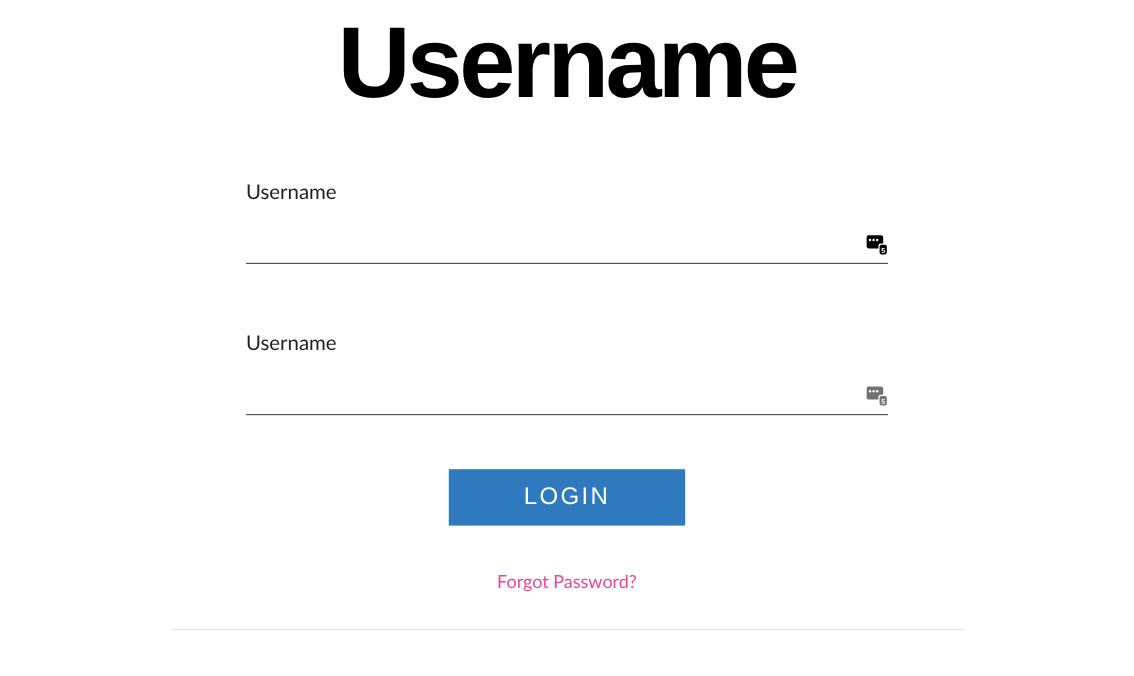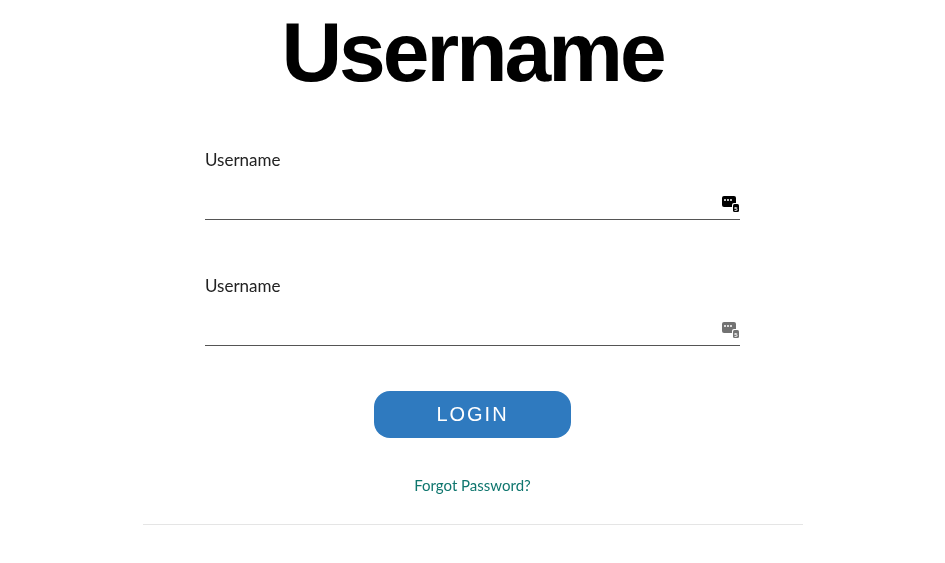--- a/index.html
+++ b/index.html
@@ -65,32 +65,32 @@
       flex-shrink: 0;
     }
     .pw-icon.dimmed {
       opacity: 0.55;
     }
     .login-button {
       align-self: center;
       background: #2f7abf;
       color: #ffffff;
       border: none;
-      border-radius: 16px;
+      border-radius: 0;
       font-size: 20px;
       letter-spacing: 2px;
       padding: 12px 62px;
       cursor: pointer;
       font-weight: 500;
       margin-top: -10px;
       margin-bottom: 38px;
     }
     .forgot-link {
       align-self: center;
-      color: #0f766e;
+      color: #ec4899;
       font-size: 15px;
       text-decoration: none;
       cursor: pointer;
       margin-bottom: 30px;
     }
     .divider {
       width: 660px;
       height: 1px;
       background: #e5e5e5;
       margin-top: 0px;

